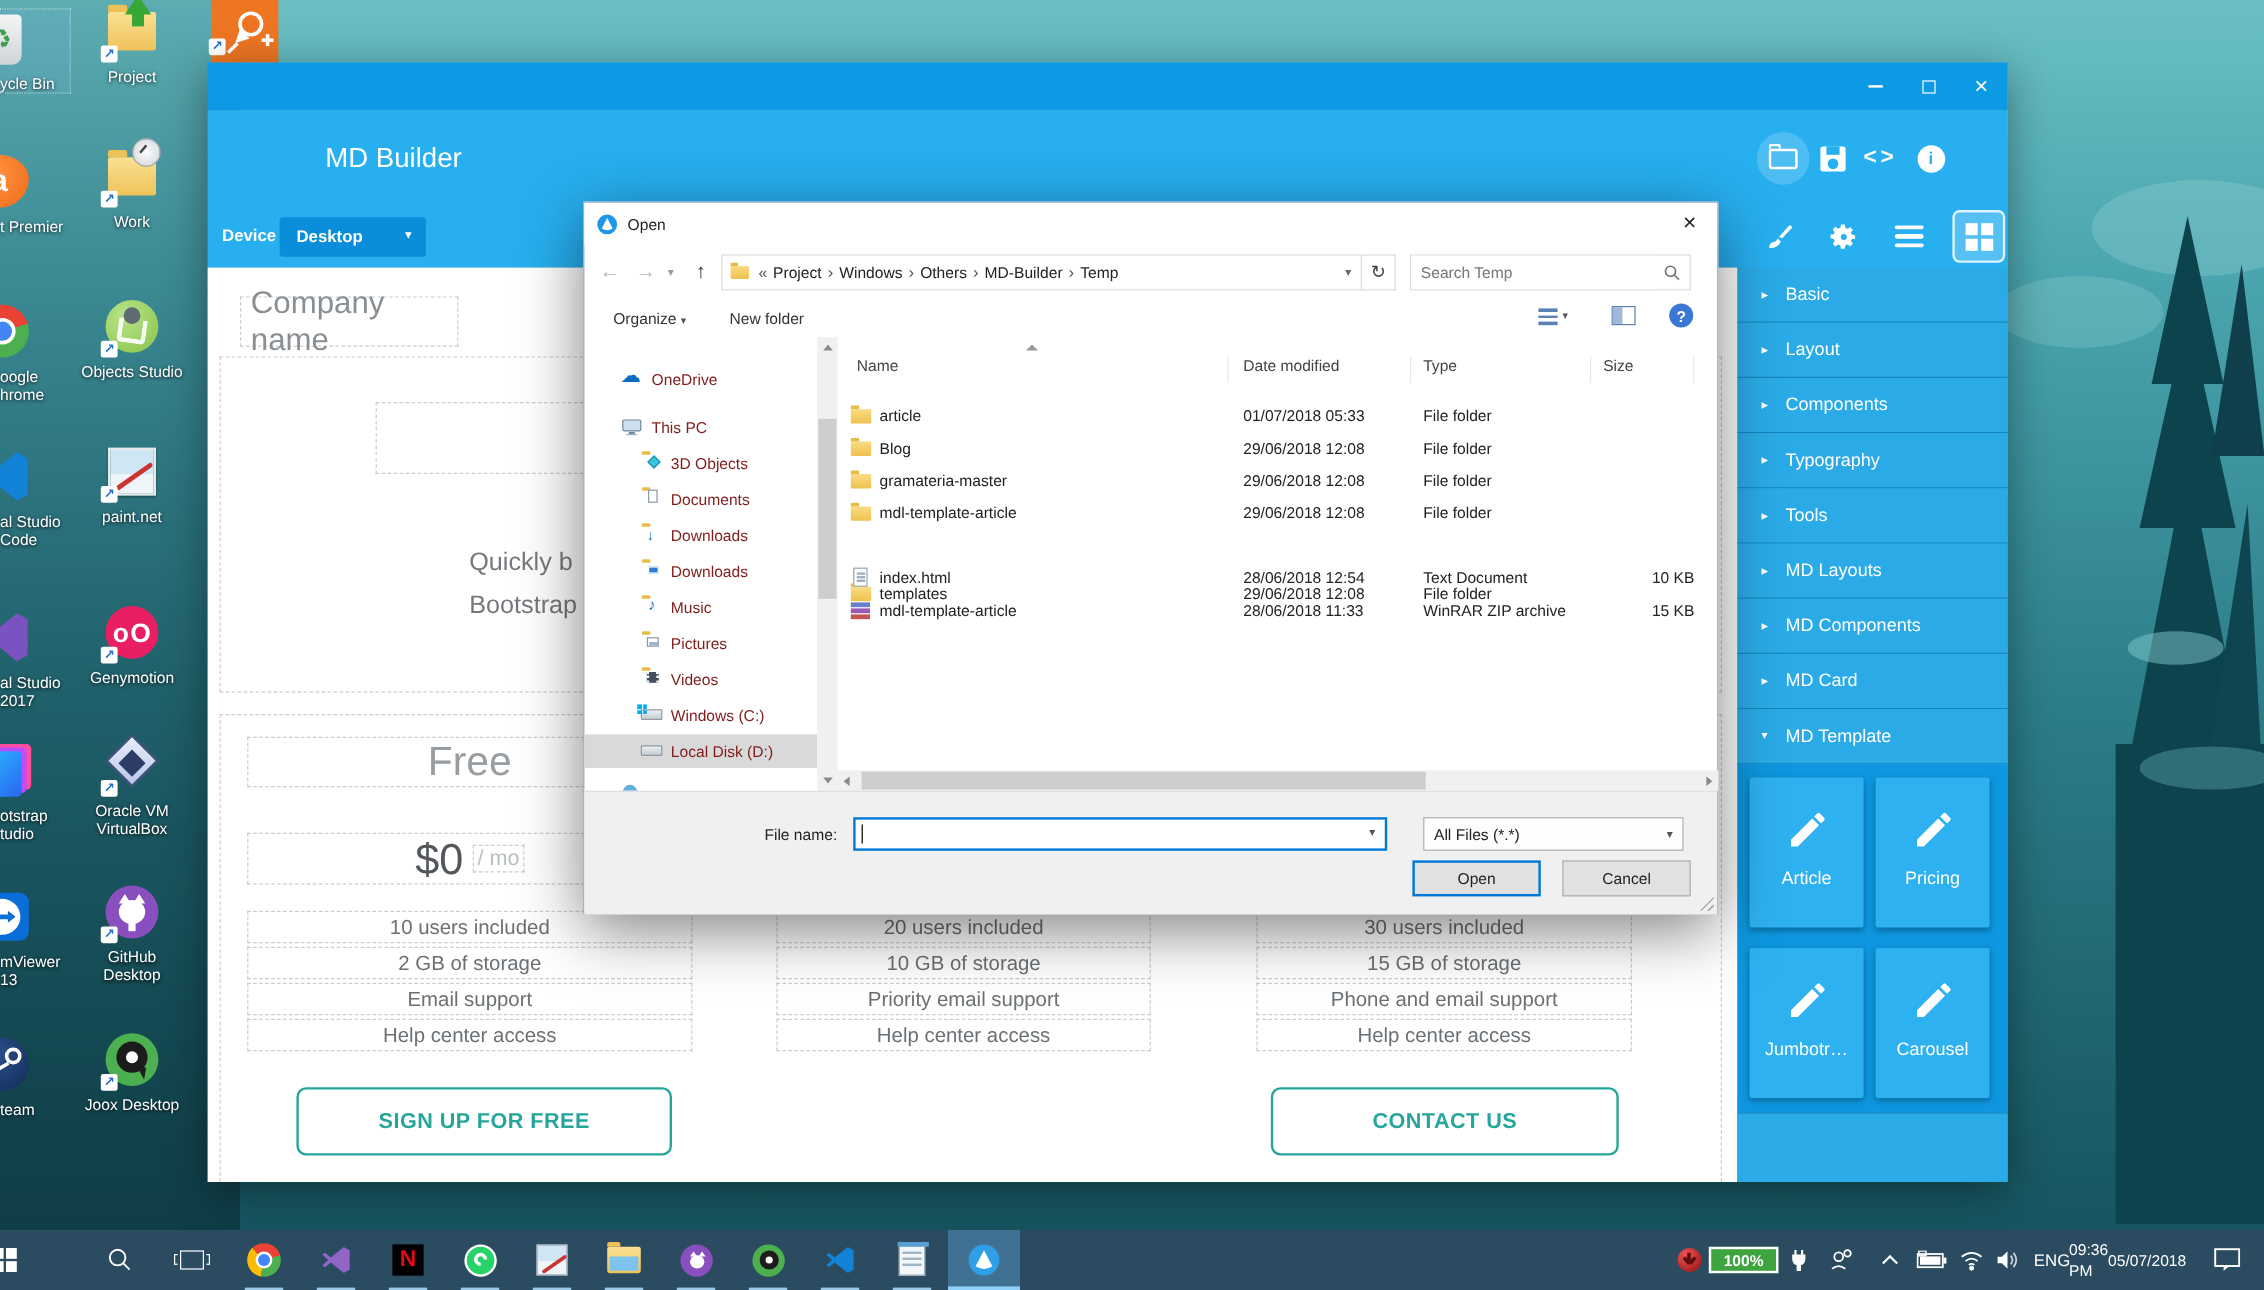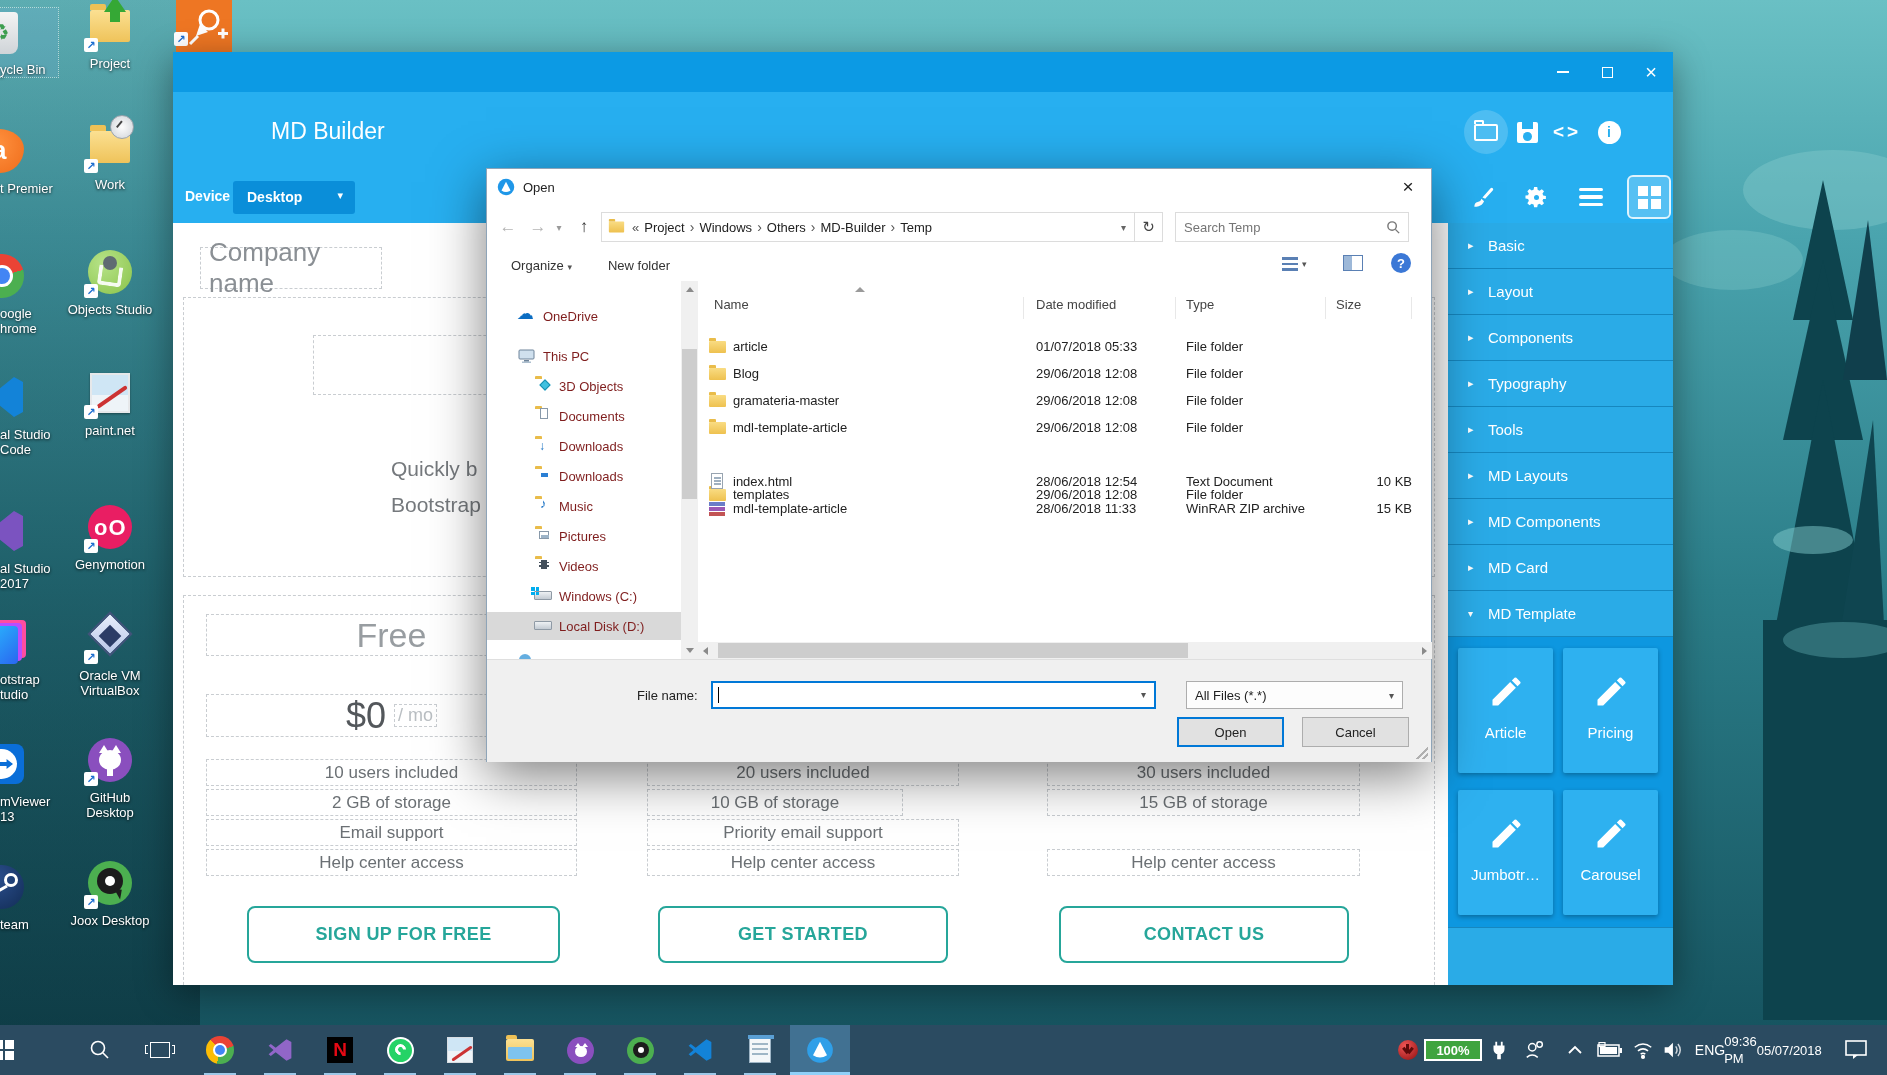--- a/index.html
+++ b/index.html
@@ -359,38 +359,38 @@
       <div class="dash feature" style="left:33px;top:626px;width:371px;height:27px;">
           <span>Help center access</span>
         </div>
       <div class="planbtn" style="left:74px;top:683px;width:313px;height:57px;">
           <span>SIGN UP FOR FREE</span>
         </div>
 
       <div class="dash feature" style="left:474px;top:536px;width:312px;height:27px;">
           <span>20 users included</span>
         </div>
-      <div class="dash feature" style="left:474px;top:566px;width:256px;height:27px;">
+      <div class="dash feature" style="left:474px;top:566px;width:312px;height:27px;">
           <span>10 GB of storage</span>
         </div>
       <div class="dash feature" style="left:474px;top:596px;width:312px;height:27px;text-align:right;">
           <span>Priority email support</span>
         </div>
       <div class="dash feature" style="left:474px;top:626px;width:312px;height:27px;">
           <span>Help center access</span>
         </div>
-      <div class="planbtn" style="left:485px;top:683px;width:290px;height:57px;">
-          <span>GET STARTED</span>
-        </div>
 
       <div class="dash feature" style="left:874px;top:536px;width:313px;height:27px;">
           <span>30 users included</span>
         </div>
       <div class="dash feature" style="left:874px;top:566px;width:313px;height:27px;">
           <span>15 GB of storage</span>
+        </div>
+      <div class="dash feature" style="left:874px;top:596px;width:313px;height:27px;">
+          <span>Phone and email support</span>
         </div>
       <div class="dash feature" style="left:874px;top:626px;width:313px;height:27px;">
           <span>Help center access</span>
         </div>
       <div class="planbtn" style="left:886px;top:683px;width:290px;height:57px;">
           <span>CONTACT US</span>
         </div>
     </div>
 
     <div class="sidebar">

